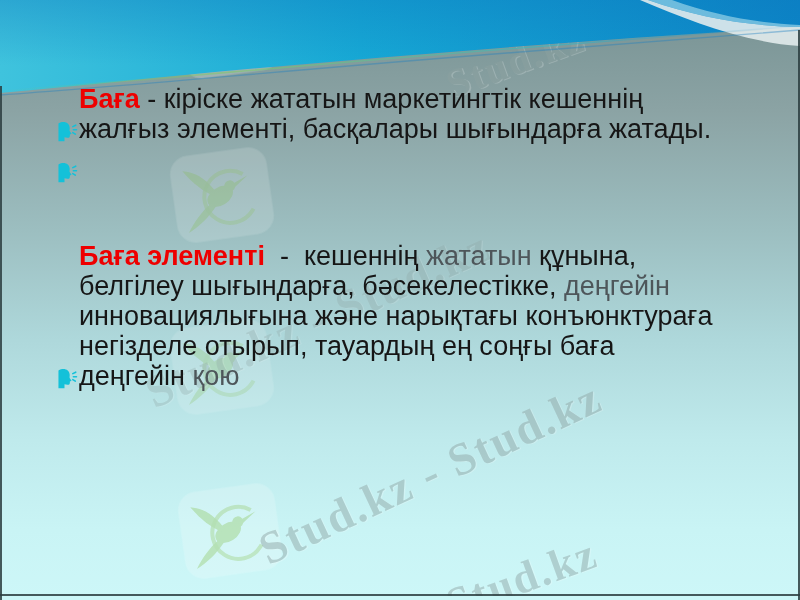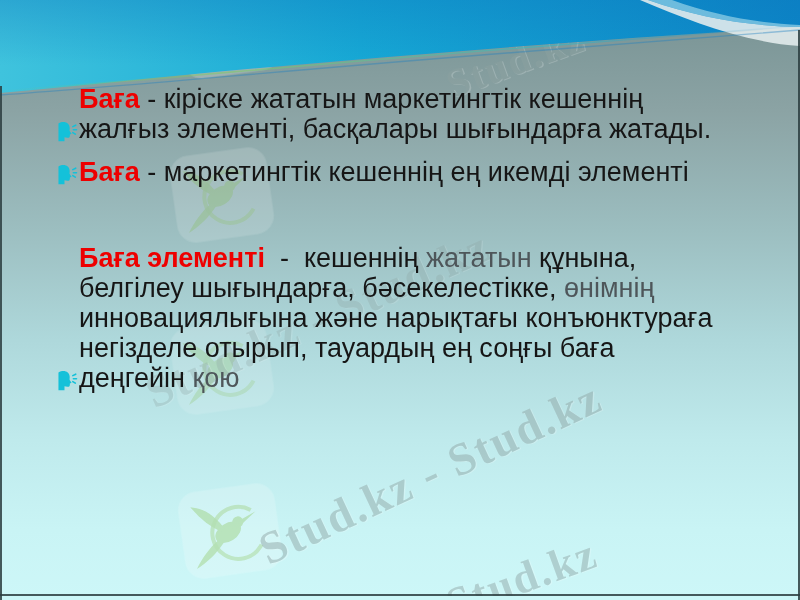--- a/index.html
+++ b/index.html
@@ -145,29 +145,28 @@
     <path d="M18.6 6.4 L21.6 4.9 M19.2 9.6 L22.4 9.6 M18.6 12.6 L21.2 14.2" stroke="currentColor" stroke-width="1.7" stroke-linecap="round" fill="none"></path>
   </svg>
         <div class="btext"><span class="seg-accent">Баға</span><span class="seg-body"> - кіріске жататын маркетингтік кешеннің
 жалғыз элементі, басқалары шығындарға жатады.</span></div>
       </div>
       <div class="bullet">
         <svg class="bicon" viewBox="0 0 24 24" aria-hidden="true" style="color: rgb(20, 193, 217);">
     <path d="M3.6 3.2 C9.2 -0.2 15 2.4 15.3 7.3 C15.5 9.2 14.8 10.3 15.6 11.5 L17.3 13.9 L15.5 14.6 C15.5 15.9 15.8 17.4 14.3 17.9 C13.2 18.3 11.4 18 9.9 17.6 L9.9 21.6 L3.6 21.6 Z" fill="currentColor"></path>
     <path d="M18.6 6.4 L21.6 4.9 M19.2 9.6 L22.4 9.6 M18.6 12.6 L21.2 14.2" stroke="currentColor" stroke-width="1.7" stroke-linecap="round" fill="none"></path>
   </svg>
-        <div class="btext"><span class="seg-accent">Баға</span><span class="seg-body"> - маркетингтік кешеннің ең икемді элементі</span></div>
       </div>
       <div class="bullet">
         <svg class="bicon" viewBox="0 0 24 24" aria-hidden="true" style="color: rgb(20, 193, 217);">
     <path d="M3.6 3.2 C9.2 -0.2 15 2.4 15.3 7.3 C15.5 9.2 14.8 10.3 15.6 11.5 L17.3 13.9 L15.5 14.6 C15.5 15.9 15.8 17.4 14.3 17.9 C13.2 18.3 11.4 18 9.9 17.6 L9.9 21.6 L3.6 21.6 Z" fill="currentColor"></path>
     <path d="M18.6 6.4 L21.6 4.9 M19.2 9.6 L22.4 9.6 M18.6 12.6 L21.2 14.2" stroke="currentColor" stroke-width="1.7" stroke-linecap="round" fill="none"></path>
   </svg>
         <div class="btext"><span class="seg-accent">Баға элементі</span><span class="seg-body">  -  кешеннің </span><span class="seg-alt">жататын</span><span class="seg-body"> құнына,
-белгілеу шығындарға, бәсекелестікке, </span><span class="seg-alt">өнімнің</span><span class="seg-body">
+белгілеу шығындарға, бәсекелестікке, </span><span class="seg-alt">деңгейін</span><span class="seg-body">
 инновациялығына және нарықтағы конъюнктураға
 негізделе отырып, тауардың ең соңғы баға
 деңгейін </span><span class="seg-alt">қою</span></div>
       </div>
     </div>
 
   <div class="edge edge-left"></div>
   <div class="edge edge-right"></div>
   <div class="edge edge-bottom"></div>
   <div class="bottom-strip"></div>

